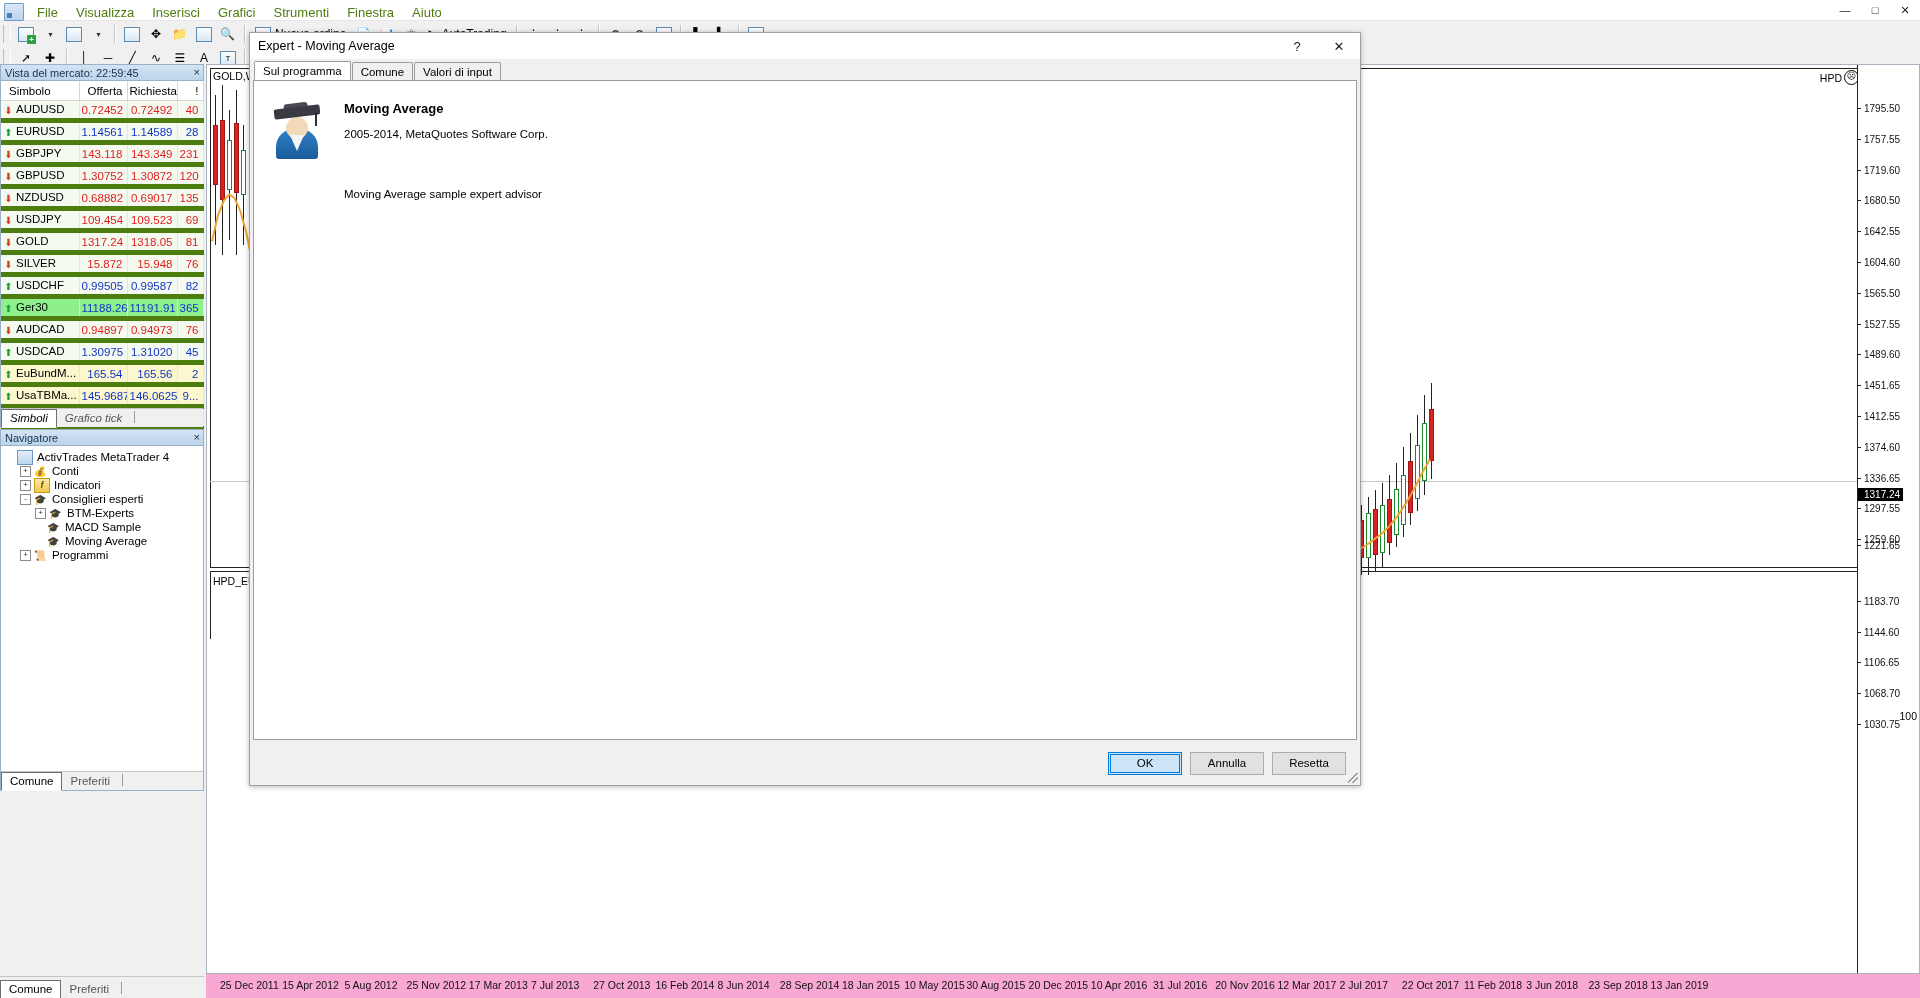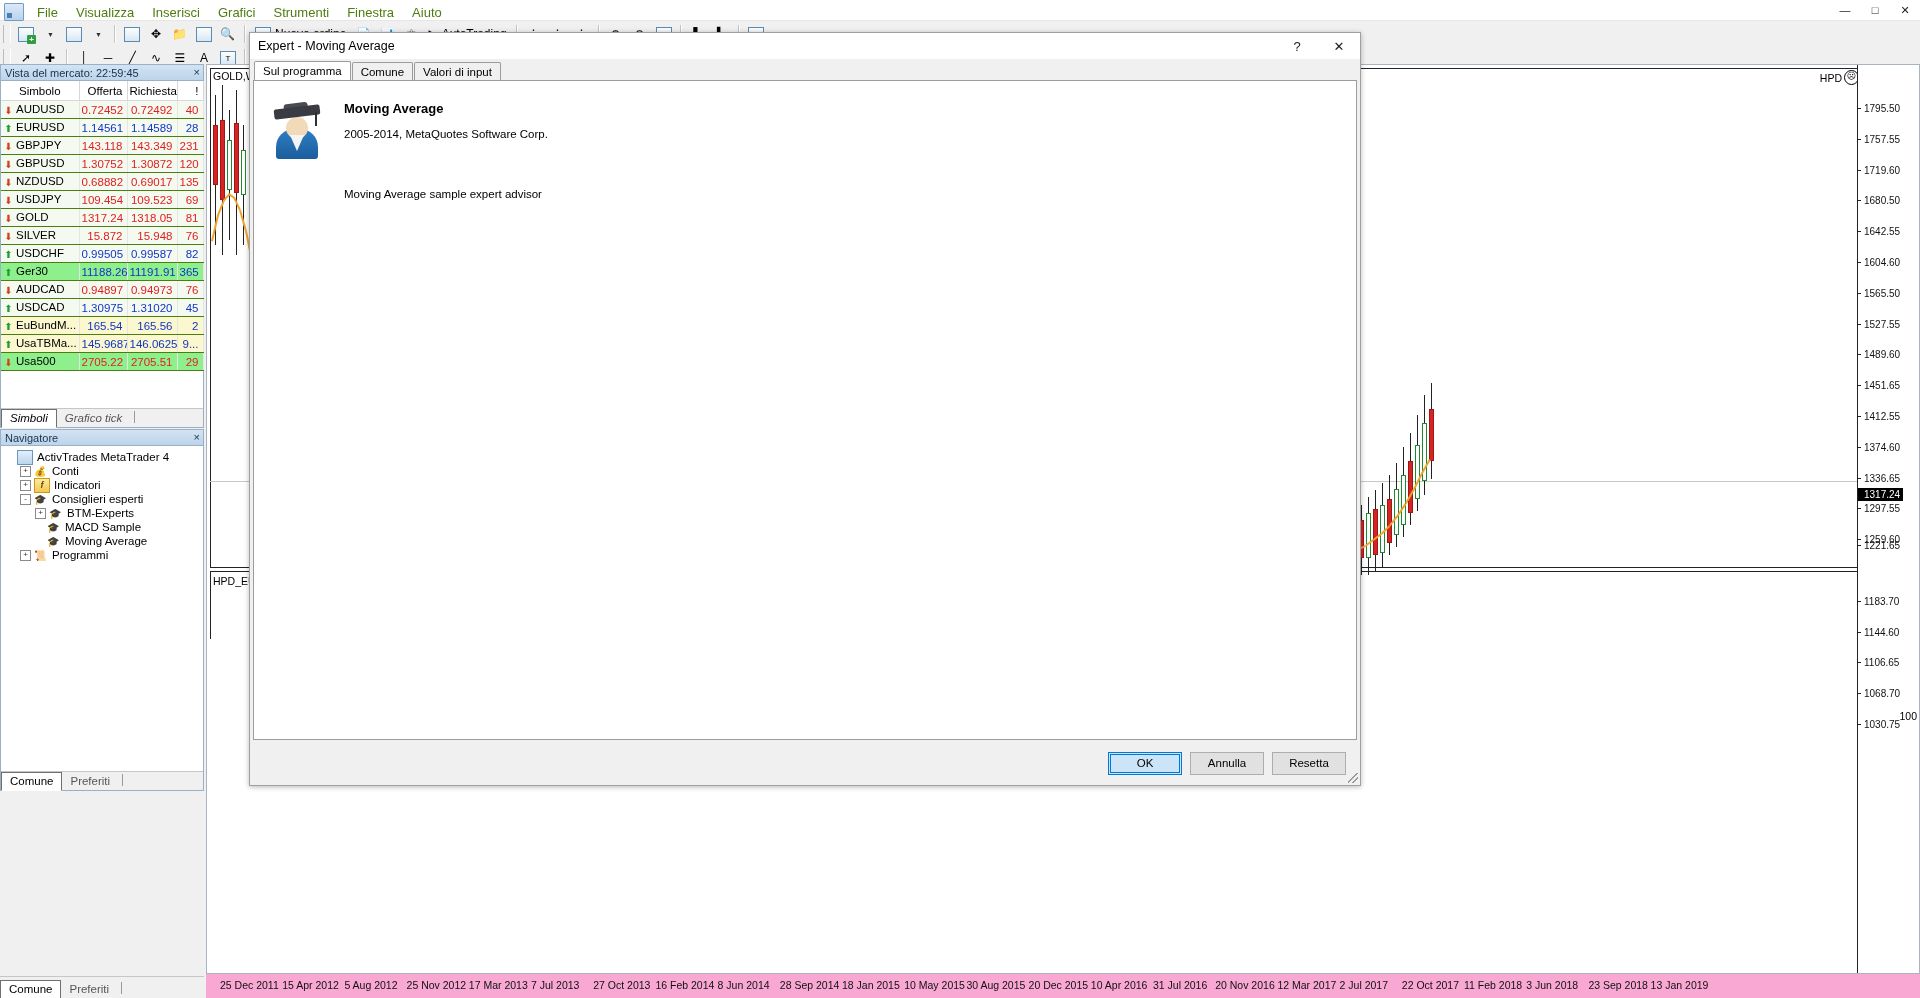--- a/index.html
+++ b/index.html
@@ -173,23 +173,23 @@
   .mw-table th {
     background: #ffffff;
     border-bottom: 1px solid #d7d7d7;
     border-right: 1px solid #d7d7d7;
     font-weight: normal;
     text-align: right;
     padding: 2px 4px 2px 2px;
     height: 15px;
     color: #000;
   }
-  .mw-table th.sym { text-align: left; padding-left: 18px; }
+  .mw-table th.sym { text-align: left; padding-left: 8px; }
   .mw-table td {
-    border-bottom: 1px solid #4d7c0f;
+    border-bottom: 5px solid #4d7c0f;
     border-right: 1px solid #e4e6e4;
     padding: 1px 4px 1px 2px;
     height: 15px;
     text-align: right;
     white-space: nowrap;
     overflow: hidden;
   }
   .mw-table td.sym {
     text-align: left;
     padding-left: 2px;

